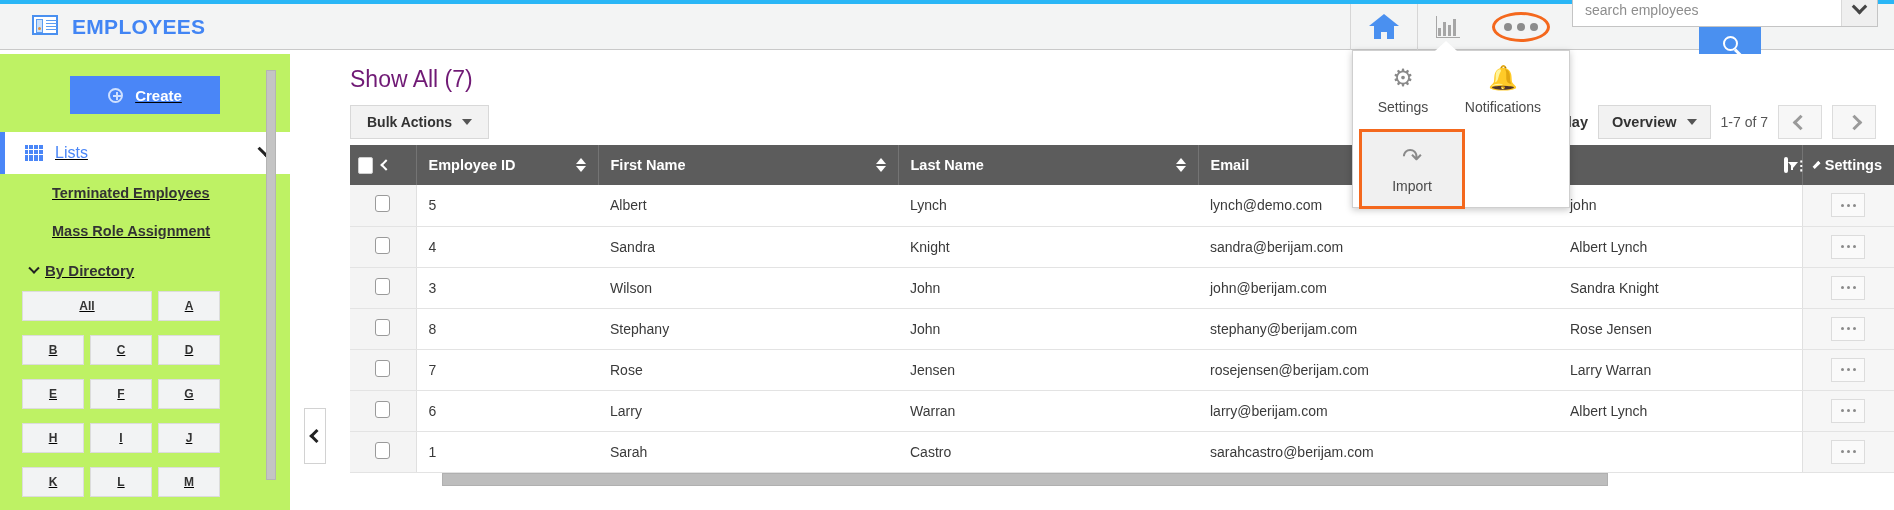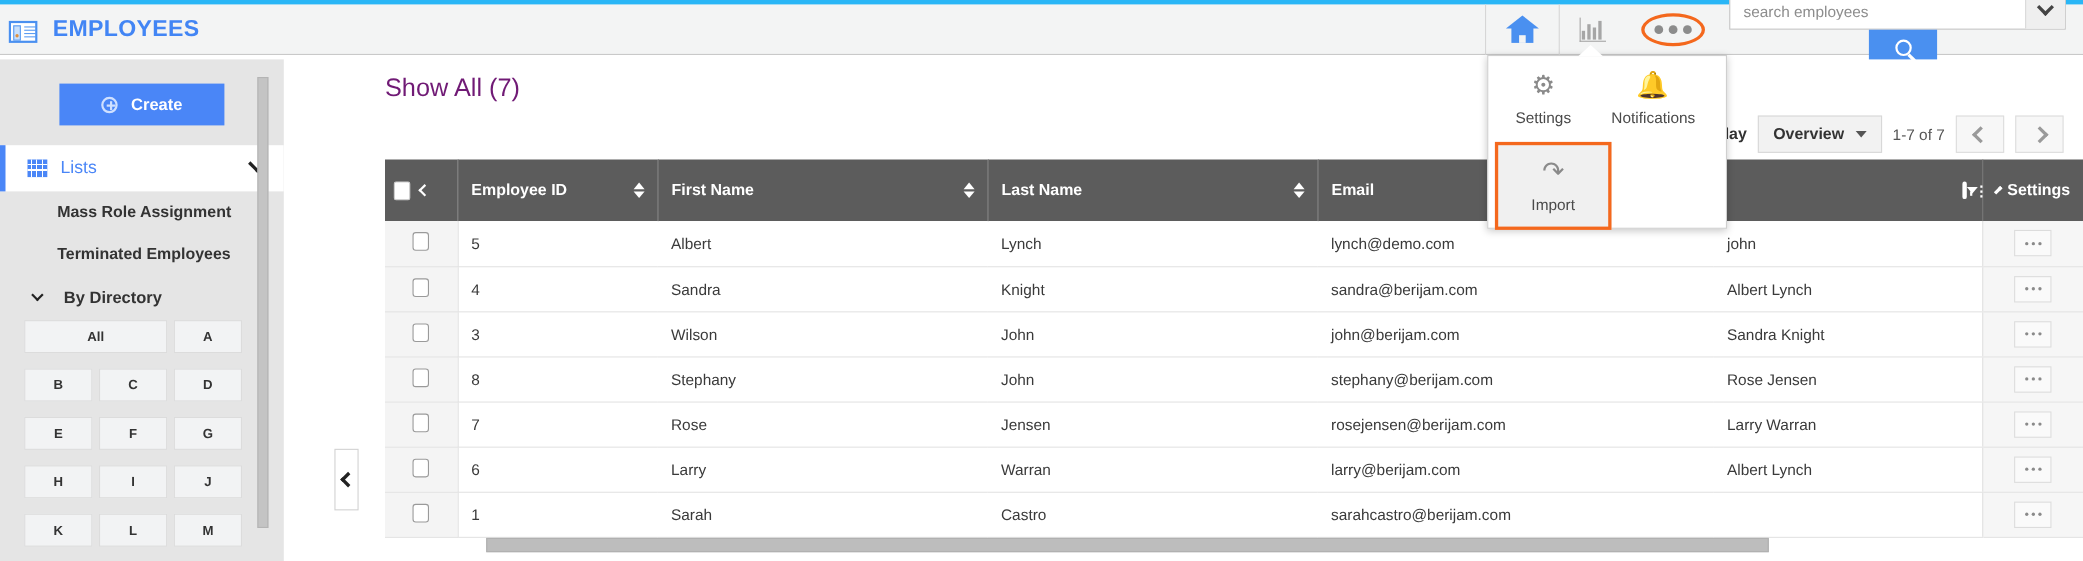--- a/index.html
+++ b/index.html
@@ -11,21 +11,21 @@
   }
 
   
   .topbar {
     position: absolute; left: 0; top: 0; width: 1894px; height: 50px;
     background: #f3f4f4;
     border-top: 4px solid #29b6f6;
     border-bottom: 1px solid #c9c9c9;
     display: flex; align-items: center;
   }
-  .brand { display: flex; align-items: flex-end; padding-left: 8px; gap: 14px; }
+  .brand { display: flex; align-items: flex-start; padding-left: 32px; gap: 14px; }
   .brand-icon {
     width: 26px; height: 20px; position: relative;
     background: #ffffff; border: 2px solid #4a90f0;
   }
   .brand-icon .bi-photo {
     position: absolute; left: 2px; top: 2px; width: 7px; height: 14px;
     background: #c9e0fb; border: 1px solid #5b9cf2;
   }
   .brand-icon .bi-photo::after {
     content: ""; position: absolute; left: 1px; top: 7px;
@@ -124,22 +124,22 @@
   }
   .dd-item.highlight {
     border: 3px solid #f4681d; background: #f0f0f0; margin: 4px 0 0 6px;
     width: 106px; padding: 10px 4px 12px;
   }
   .dd-glyph { display: block; font-size: 24px; color: #8a8a8a; line-height: 30px; margin-bottom: 6px; }
   .dd-label { display: block; }
 
   
   .sidebar {
-    position: absolute; left: 0; top: 54px; width: 258px; bottom: 0;
-    background: #e5e5e5; overflow: hidden;
+    position: absolute; left: 0; top: 54px; width: 290px; bottom: 0;
+    background: #bef264; overflow: hidden; text-decoration: underline;
   }
   .create-btn {
     margin: 22px auto 0; display: flex; width: 150px; height: 38px;
     background: #4a86f7; color: #fff; border: 0; align-items: center;
     justify-content: center; gap: 12px; font-size: 15px; font-weight: bold;
     font-family: "Liberation Sans", sans-serif;
   }
   .plus-circ {
     width: 15px; height: 15px; border-radius: 50%; border: 2px solid #cfe0ff;
     position: relative;
@@ -171,21 +171,21 @@
     width: 12px; height: 12px; border-right: 3px solid #222; border-bottom: 3px solid #222;
     transform: rotate(45deg) translate(-3px,-3px);
   }
 
   .side-link {
     padding: 11px 0 11px 52px; font-size: 14.5px; font-weight: bold; color: #333;
   }
   .side-link.active { color: #3a7cf0; }
 
   .by-dir {
-    display: flex; align-items: center; gap: 20px;
+    display: flex; align-items: center; gap: 7px;
     padding: 12px 0 8px 30px; font-size: 15px; font-weight: bold; color: #333;
   }
   .chev-sm {
     width: 8px; height: 8px; border-right: 2.5px solid #222; border-bottom: 2.5px solid #222;
     transform: rotate(45deg) translate(-2px,-2px);
   }
   .alpha-grid {
     padding: 4px 0 0 22px; display: flex; flex-wrap: wrap; width: 262px;
   }
   .alpha-btn {
@@ -239,21 +239,21 @@
     display: flex; align-items: center; justify-content: center;
   }
   .pg-chev { width: 11px; height: 11px; border-top: 3px solid #9a9a9a; border-right: 3px solid #9a9a9a; }
   .pg-prev .pg-chev { transform: rotate(-135deg); }
   .pg-next .pg-chev { transform: rotate(45deg); }
 
   
   .table-wrap { margin: 4px 0 0 26px; width: 1544px; position: relative; }
   table { border-collapse: collapse; width: 100%; table-layout: fixed; }
   thead th {
-    background: #5c5c5c; color: #fff; height: 56px; text-align: left;
+    background: #5c5c5c; color: #fff; height: 40px; text-align: left;
     font-size: 14.5px; font-weight: bold; padding: 0 12px;
     border-right: 1px solid #747474; white-space: nowrap;
   }
   thead th.chk-col { width: 66px; background: #5c5c5c; padding: 0 8px; }
   .th-inner { display: flex; align-items: center; }
   .th-sort {
     margin-left: auto; display: inline-flex; flex-direction: column;
     gap: 2px; line-height: 0;
   }
   .th-sort i {
@@ -372,22 +372,22 @@
     <span class="plus-circ"></span>
     <span>Create</span>
   </button>
 
   <div class="lists-row">
     <span class="grid-icon"></span>
     <span class="lists-label">Lists</span>
     <span class="chev-dn"></span>
   </div>
 
+  <div class="side-link">Terminated Employees</div>
   <div class="side-link">Mass Role Assignment</div>
-  <div class="side-link">Terminated Employees</div>
 
   <div class="by-dir">
     <span class="chev-sm"></span>
     <span>By Directory</span>
   </div>
 
   <div class="alpha-grid">
     <div class="alpha-btn wide">All</div>
     <div class="alpha-btn">A</div>
     <div class="alpha-btn">B</div>
@@ -409,20 +409,24 @@
 </div>
 
 <div class="collapse-tab">
   <span class="chev-lt"></span>
 </div>
 
 <div class="main">
   <div class="page-title">Show All (7)</div>
 
   <div class="toolbar">
+    <button class="bulk-btn">
+      <span>Bulk Actions</span>
+      <span class="caret-dn"></span>
+    </button>
 
     <div class="toolbar-right">
       <span class="display-label">Display</span>
       <button class="overview-btn">
         <span>Overview</span>
         <span class="caret-dn"></span>
       </button>
       <span class="range-text">1-7 of 7</span>
       <button class="pg-btn pg-prev">
         <span class="pg-chev"></span>

